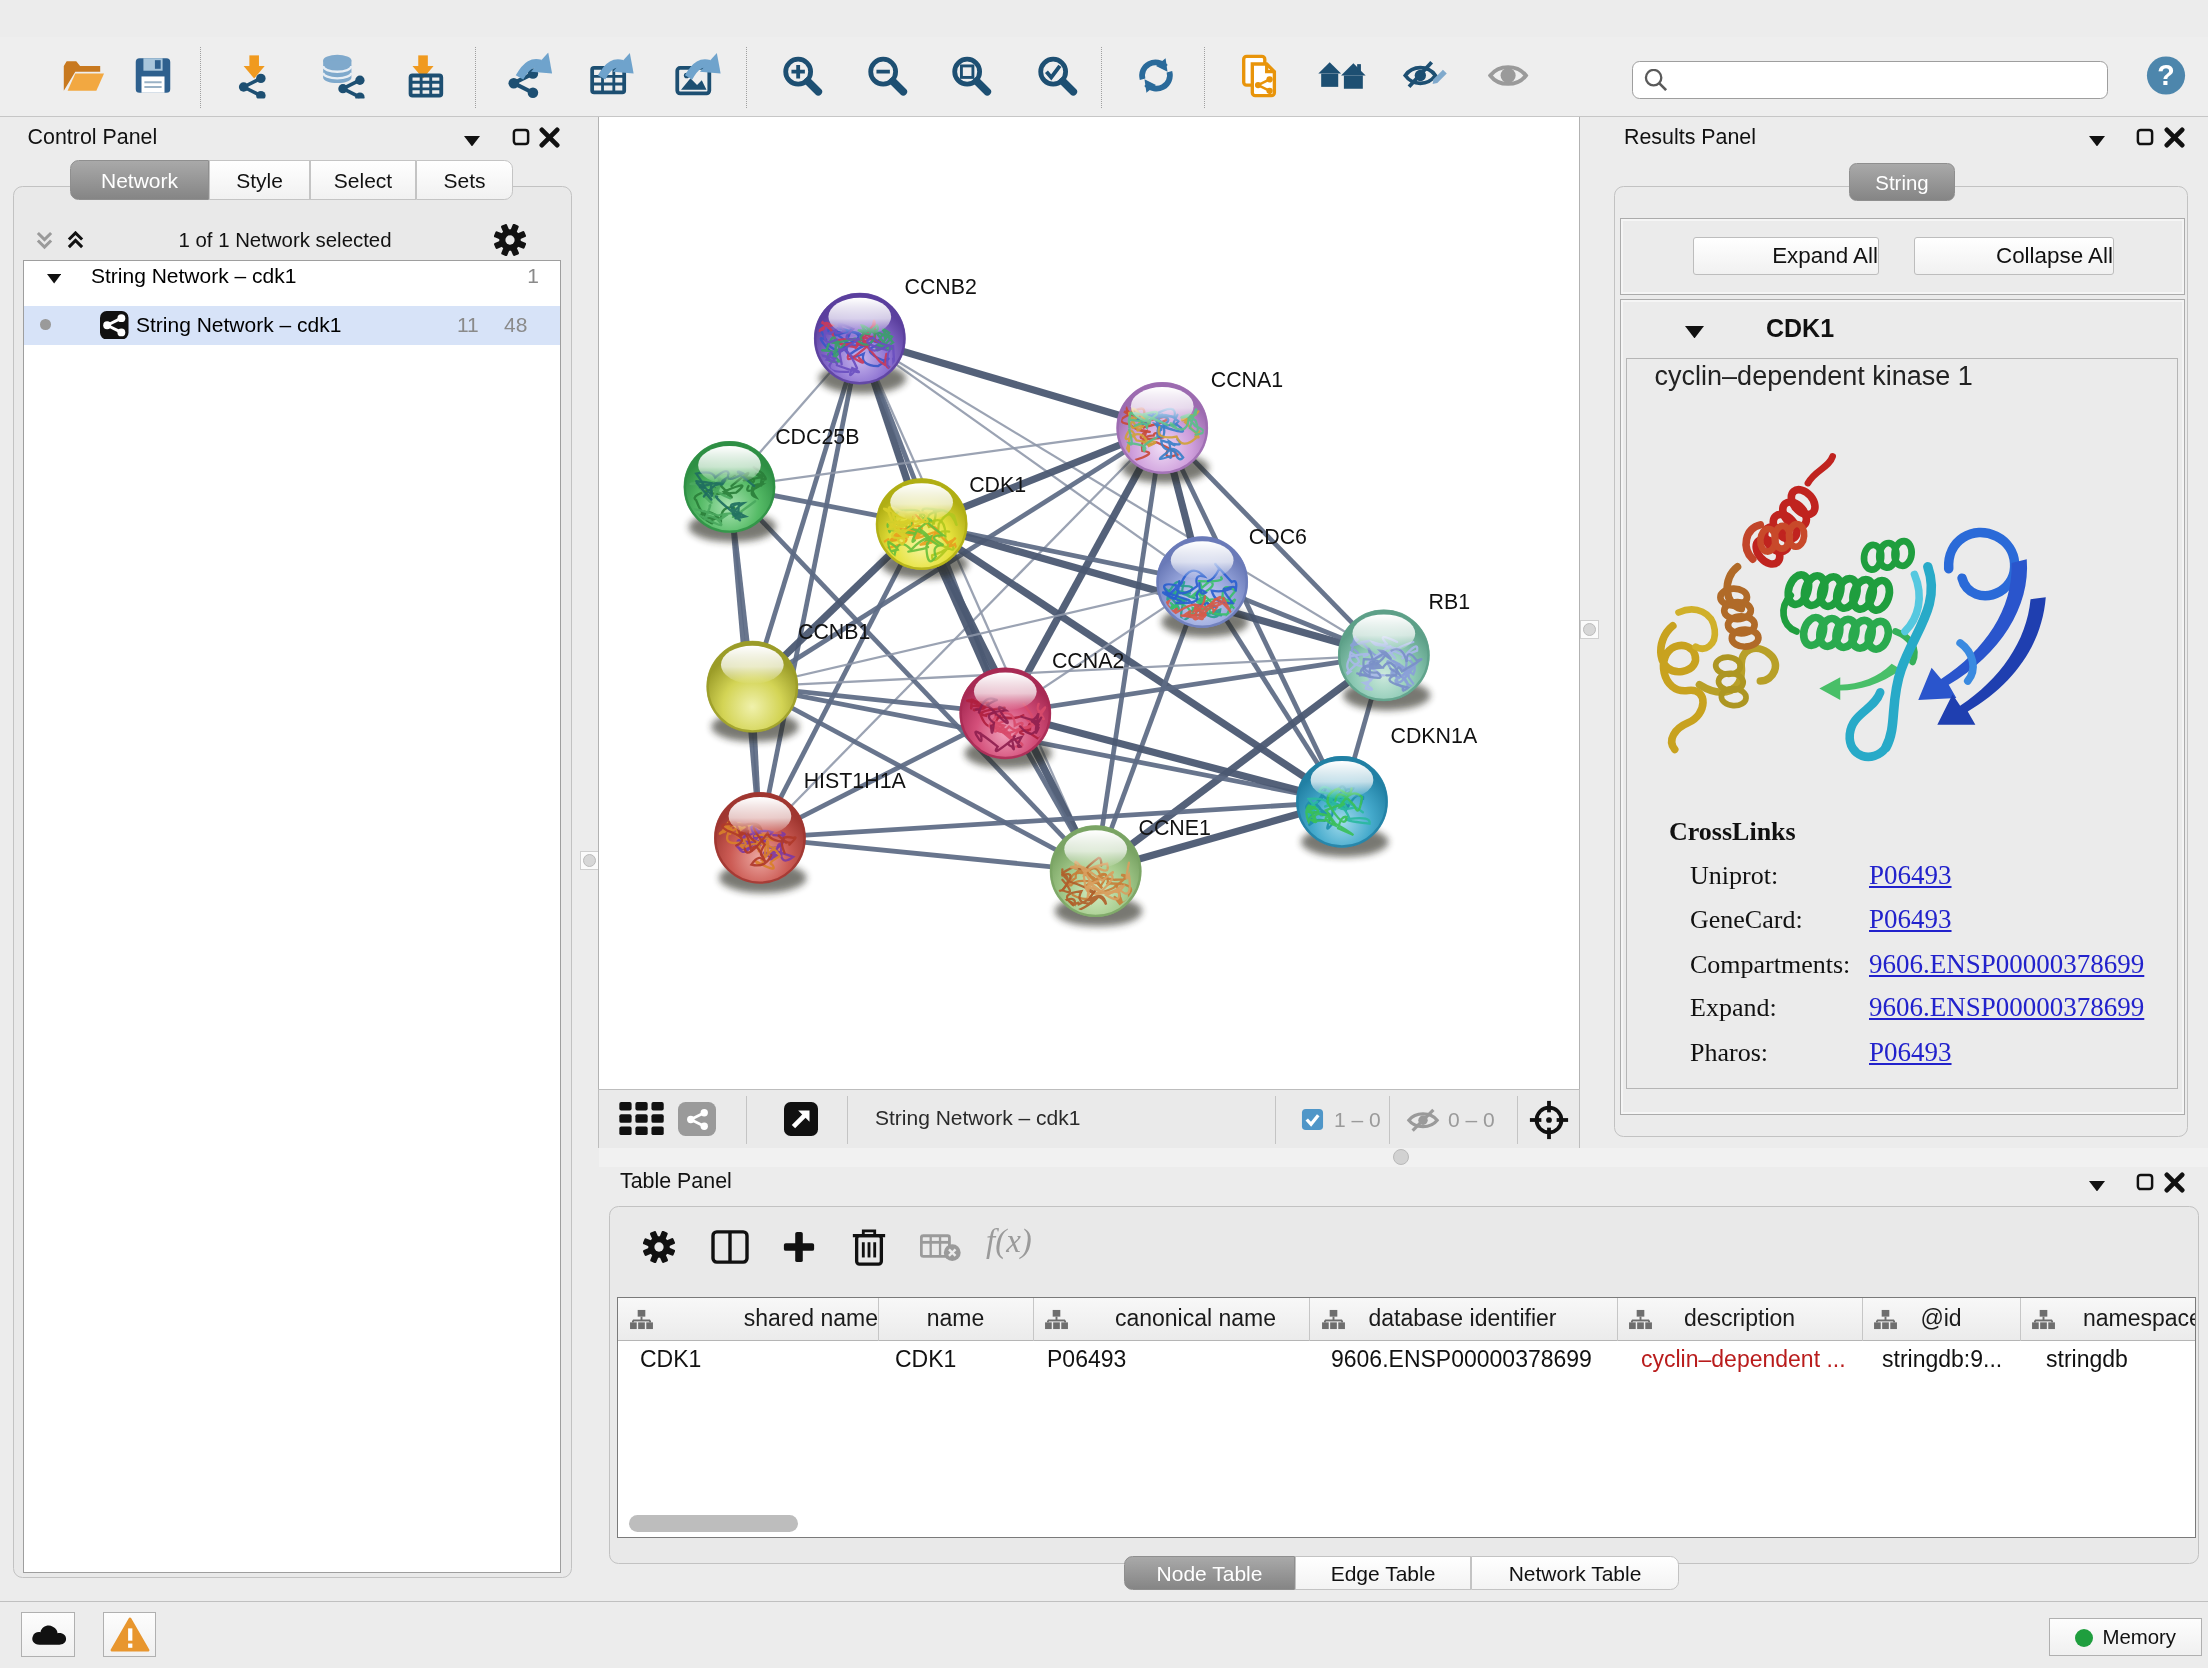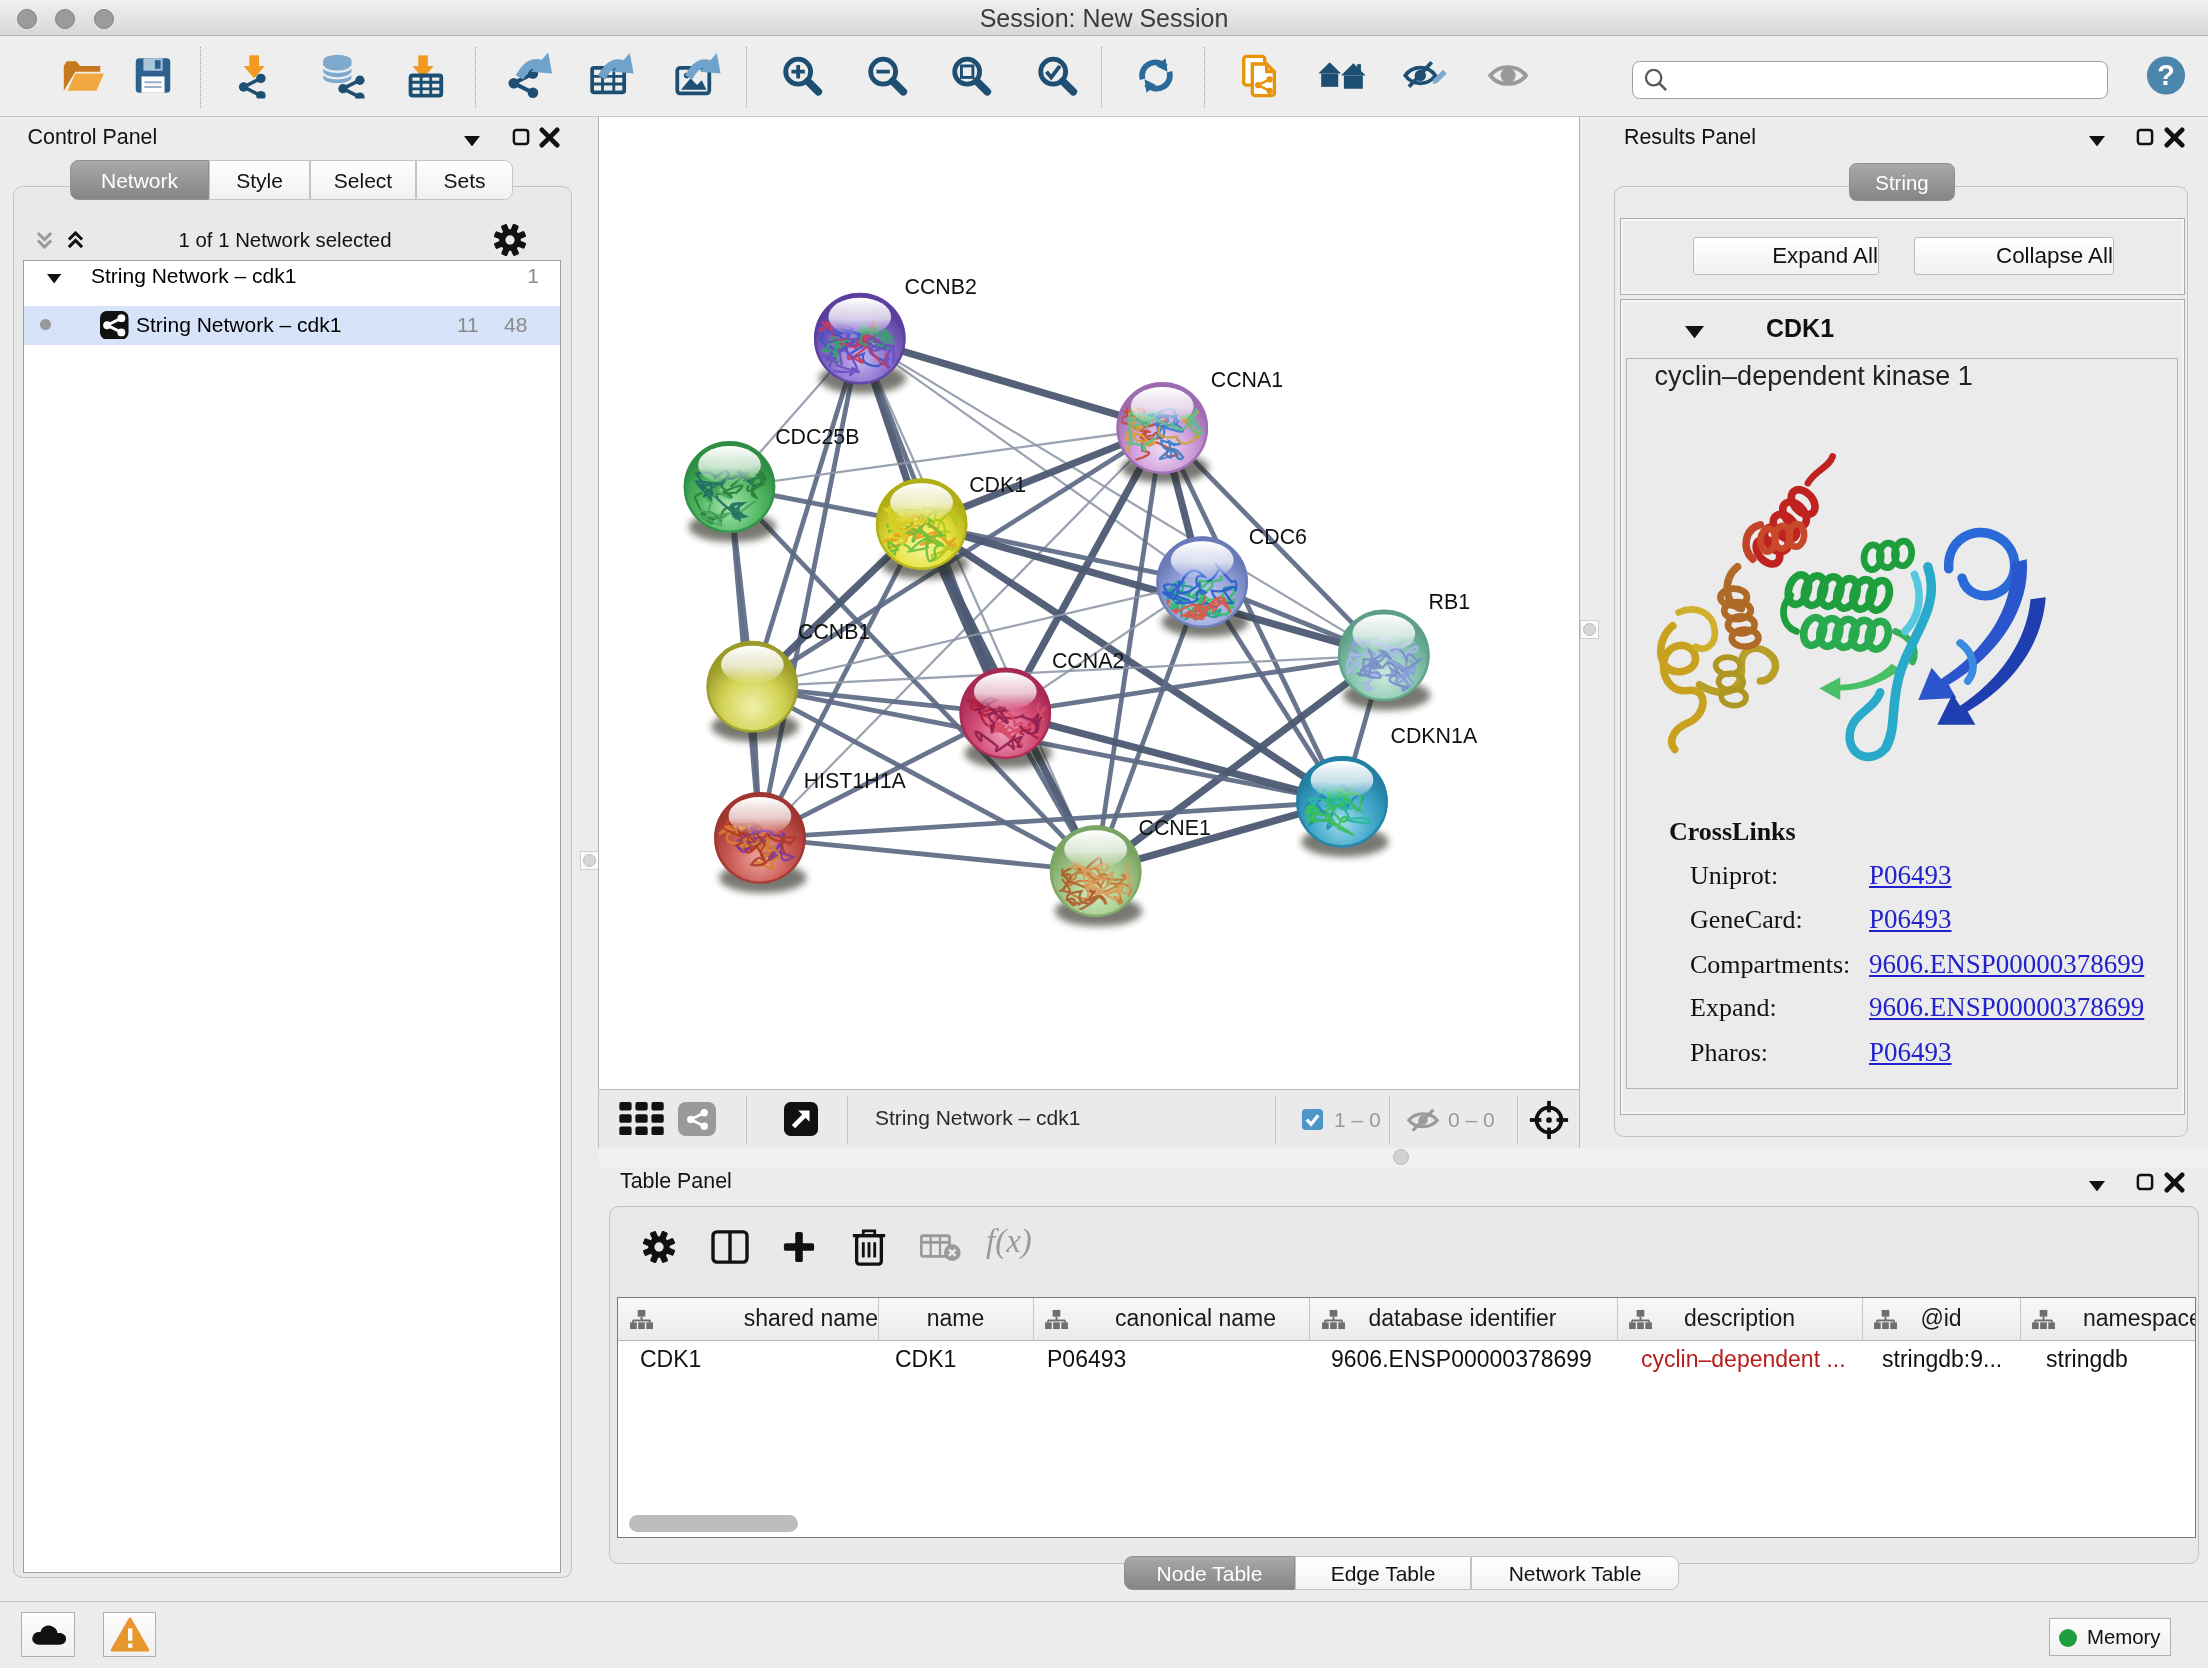--- a/index.html
+++ b/index.html
@@ -28,26 +28,20 @@
 .btn { position:absolute; background:linear-gradient(#ffffff,#f1f1f1); border:1px solid #bdbdbd;
   border-radius:3px; text-align:right; font-size:22.4px; color:#111; }
 .seg { position:absolute; height:34px; line-height:34px; text-align:center; font-size:21px;
   background:linear-gradient(#ffffff,#f3f3f3); border:1px solid #c3c3c3; color:#111; }
 .seg.sel { background:linear-gradient(#a9a9a9,#858585); color:#fff; border-color:#8f8f8f; }
 .serif { font-family:"Liberation Serif", serif; }
 a.lnk { color:#2222cc; text-decoration:underline; }
 #memdot { width:18px; height:18px; border-radius:50%; background:#1f9e3e; display:inline-block; vertical-align:-2.9px; margin-right:9.5px;}
 </style></head><body>
 <div id="win">
-    <div id="titlebar">
-      <div class="tl" style="left:17px"></div>
-      <div class="tl" style="left:55px"></div>
-      <div class="tl" style="left:94px"></div>
-      <div id="title">Session: New Session</div>
-    </div>
     <div id="toolbar">
       <div class="tbi" style="left:82px"><svg width="46" height="46" viewBox="0 0 48 48" style="">
           <path d="M5 14 L5 40 L17 20 L43 20 L43 14 L22 14 L18 9 L8 9 Z" fill="#c8791f"></path>
           <polygon points="9,40 17,22 47,22 39,40" fill="#f2a841"></polygon>
         </svg></div>
       <div class="tbi" style="left:153px"><svg width="46" height="46" viewBox="0 0 48 48" style="">
           <rect x="6" y="6" width="36" height="36" rx="4" fill="#2e608e"></rect>
           <rect x="14" y="6" width="20" height="13" fill="#a8c6dc"></rect>
           <rect x="26" y="8" width="6" height="9" fill="#2e608e"></rect>
           <rect x="12" y="25" width="24" height="17" fill="#ffffff"></rect>
@@ -857,14 +851,14 @@
           <path d="M10 26 C 4 26, 1 21, 3 17 C 4 13, 9 12, 11 13 C 12 7, 19 4, 24 7 C 28 9, 29 12, 29 14 C 34 13, 38 16, 38 20 C 38 24, 34 26, 31 26 Z" fill="#111"></path>
         </svg></div>
     </div>
     <div class="abs" style="left:103px;top:1612px;width:53px;height:45px;background:linear-gradient(#fdfdfd,#f0f0f0);border:1.9px solid #b0b0b0">
       <div style="position:absolute;left:5.7px;top:3.8px"><svg width="40" height="36" viewBox="0 0 42 38" style="">
           <path d="M21 2 L40 35 L2 35 Z" fill="#e8962e" stroke="#e8962e" stroke-width="3" stroke-linejoin="round"></path>
           <rect x="19" y="12" width="4.5" height="13" fill="#fff"></rect>
           <rect x="19" y="28" width="4.5" height="4.5" fill="#fff"></rect>
         </svg></div>
     </div>
-    <div class="abs" style="left:2049px;top:1618px;width:122px;height:38px;background:linear-gradient(#fdfdfd,#f0f0f0);border:1.9px solid #b0b0b0;text-align:center;font-size:20.4px;color:#111;line-height:36px"><span id="memdot"></span>Memory</div>
+    <div class="abs" style="left:2049px;top:1618px;width:153px;height:38px;background:linear-gradient(#fdfdfd,#f0f0f0);border:1.9px solid #b0b0b0;text-align:center;font-size:20.4px;color:#111;line-height:36px"><span id="memdot"></span>Memory</div>
   </div>
 
 </body></html>

